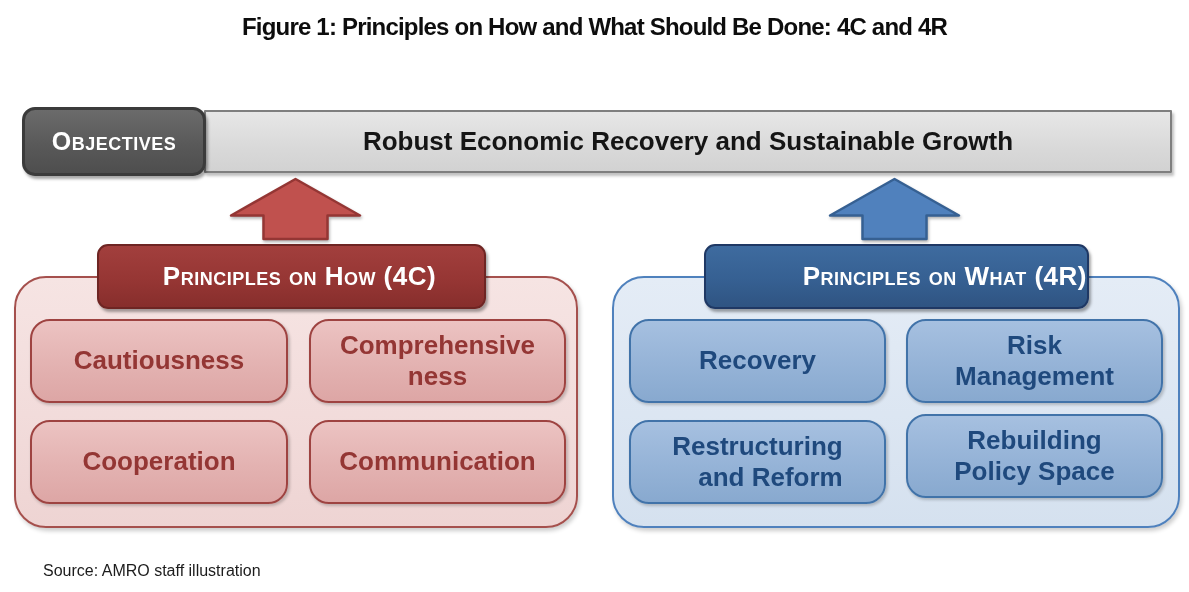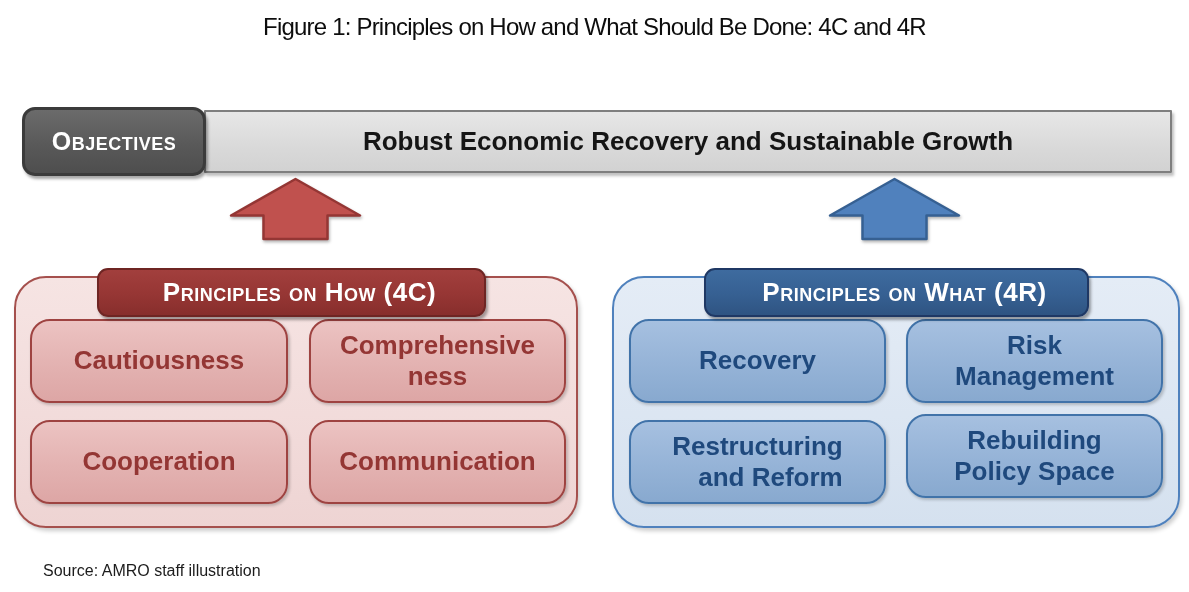--- a/index.html
+++ b/index.html
@@ -16,21 +16,21 @@
     --blue-box-fill:#95b3d7; --blue-box-border:#4173a9;
     --blue-text:#1f497d;
   }
   html,body{margin:0;padding:0;}
   body{
     width:1189px;height:592px;background:#ffffff;position:relative;
     font-family:"Liberation Sans", sans-serif;overflow:hidden;
   }
   .title{
     position:absolute;top:13px;left:0;width:1189px;text-align:center;
-    font-size:24px;font-weight:normal;letter-spacing:-0.8px;color:#0d0d0d;
+    font-size:24px;font-weight:bold;letter-spacing:-0.8px;color:#0d0d0d;
   }
   .obj-box{
     position:absolute;left:22px;top:107px;width:184px;height:69px;box-sizing:border-box;
     background:linear-gradient(180deg,#6b6b6b,var(--objectives-fill) 55%,#4e4e4e);
     border:3px solid var(--objectives-border);border-radius:13px;
     display:flex;align-items:center;justify-content:center;
     color:#ffffff;font-weight:bold;font-variant:small-caps;font-size:25px;letter-spacing:0.5px;
     z-index:3;box-shadow:2px 3px 3px rgba(0,0,0,0.35);
   }
   .obj-bar{
@@ -54,34 +54,35 @@
     left:14px;width:564px;
     background:linear-gradient(180deg,#f6e4e3,var(--red-panel-fill) 55%,#eed4d3);
     border:2.5px solid var(--red-panel-border);
   }
   .panel.blue{
     left:612px;width:568px;
     background:linear-gradient(180deg,#e4ecf6,var(--blue-panel-fill) 55%,#d5e1ef);
     border:2.5px solid var(--blue-panel-border);
   }
   .group-header{
-    position:absolute;top:268px;height:49px;box-sizing:border-box;border-radius:11px;
+    position:absolute;top:244px;height:65px;box-sizing:border-box;border-radius:11px;
     display:flex;align-items:center;justify-content:center;
     color:#ffffff;font-weight:bold;font-variant:small-caps;font-size:26px;letter-spacing:0.5px;
     z-index:4;box-shadow:2px 3px 3px rgba(0,0,0,0.35);padding-left:16px;
   }
   .group-header.red{
     left:97px;width:389px;
     background:linear-gradient(180deg,#a23f3d,var(--red-header-fill) 55%,#872e2c);
     border:2.5px solid var(--red-header-border);
   }
   .group-header.blue{
     left:704px;width:385px;
     background:linear-gradient(180deg,#3e6b9f,var(--blue-header-fill) 55%,#2f5482);
     border:2.5px solid var(--blue-header-border);
+    justify-content:flex-end;
   }
   .box{
     position:absolute;width:257px;height:84px;box-sizing:border-box;border-radius:20px;
     display:flex;align-items:center;justify-content:center;text-align:center;
     font-weight:bold;font-size:26px;line-height:1.2;white-space:pre-line;
     z-index:2;box-shadow:1.5px 2px 3px rgba(0,0,0,0.2);
   }
   .box.red{
     background:linear-gradient(180deg,#ecc3c2,var(--red-box-fill) 55%,#dda6a5);
     border:2.5px solid var(--red-box-border);color:var(--red-text);

